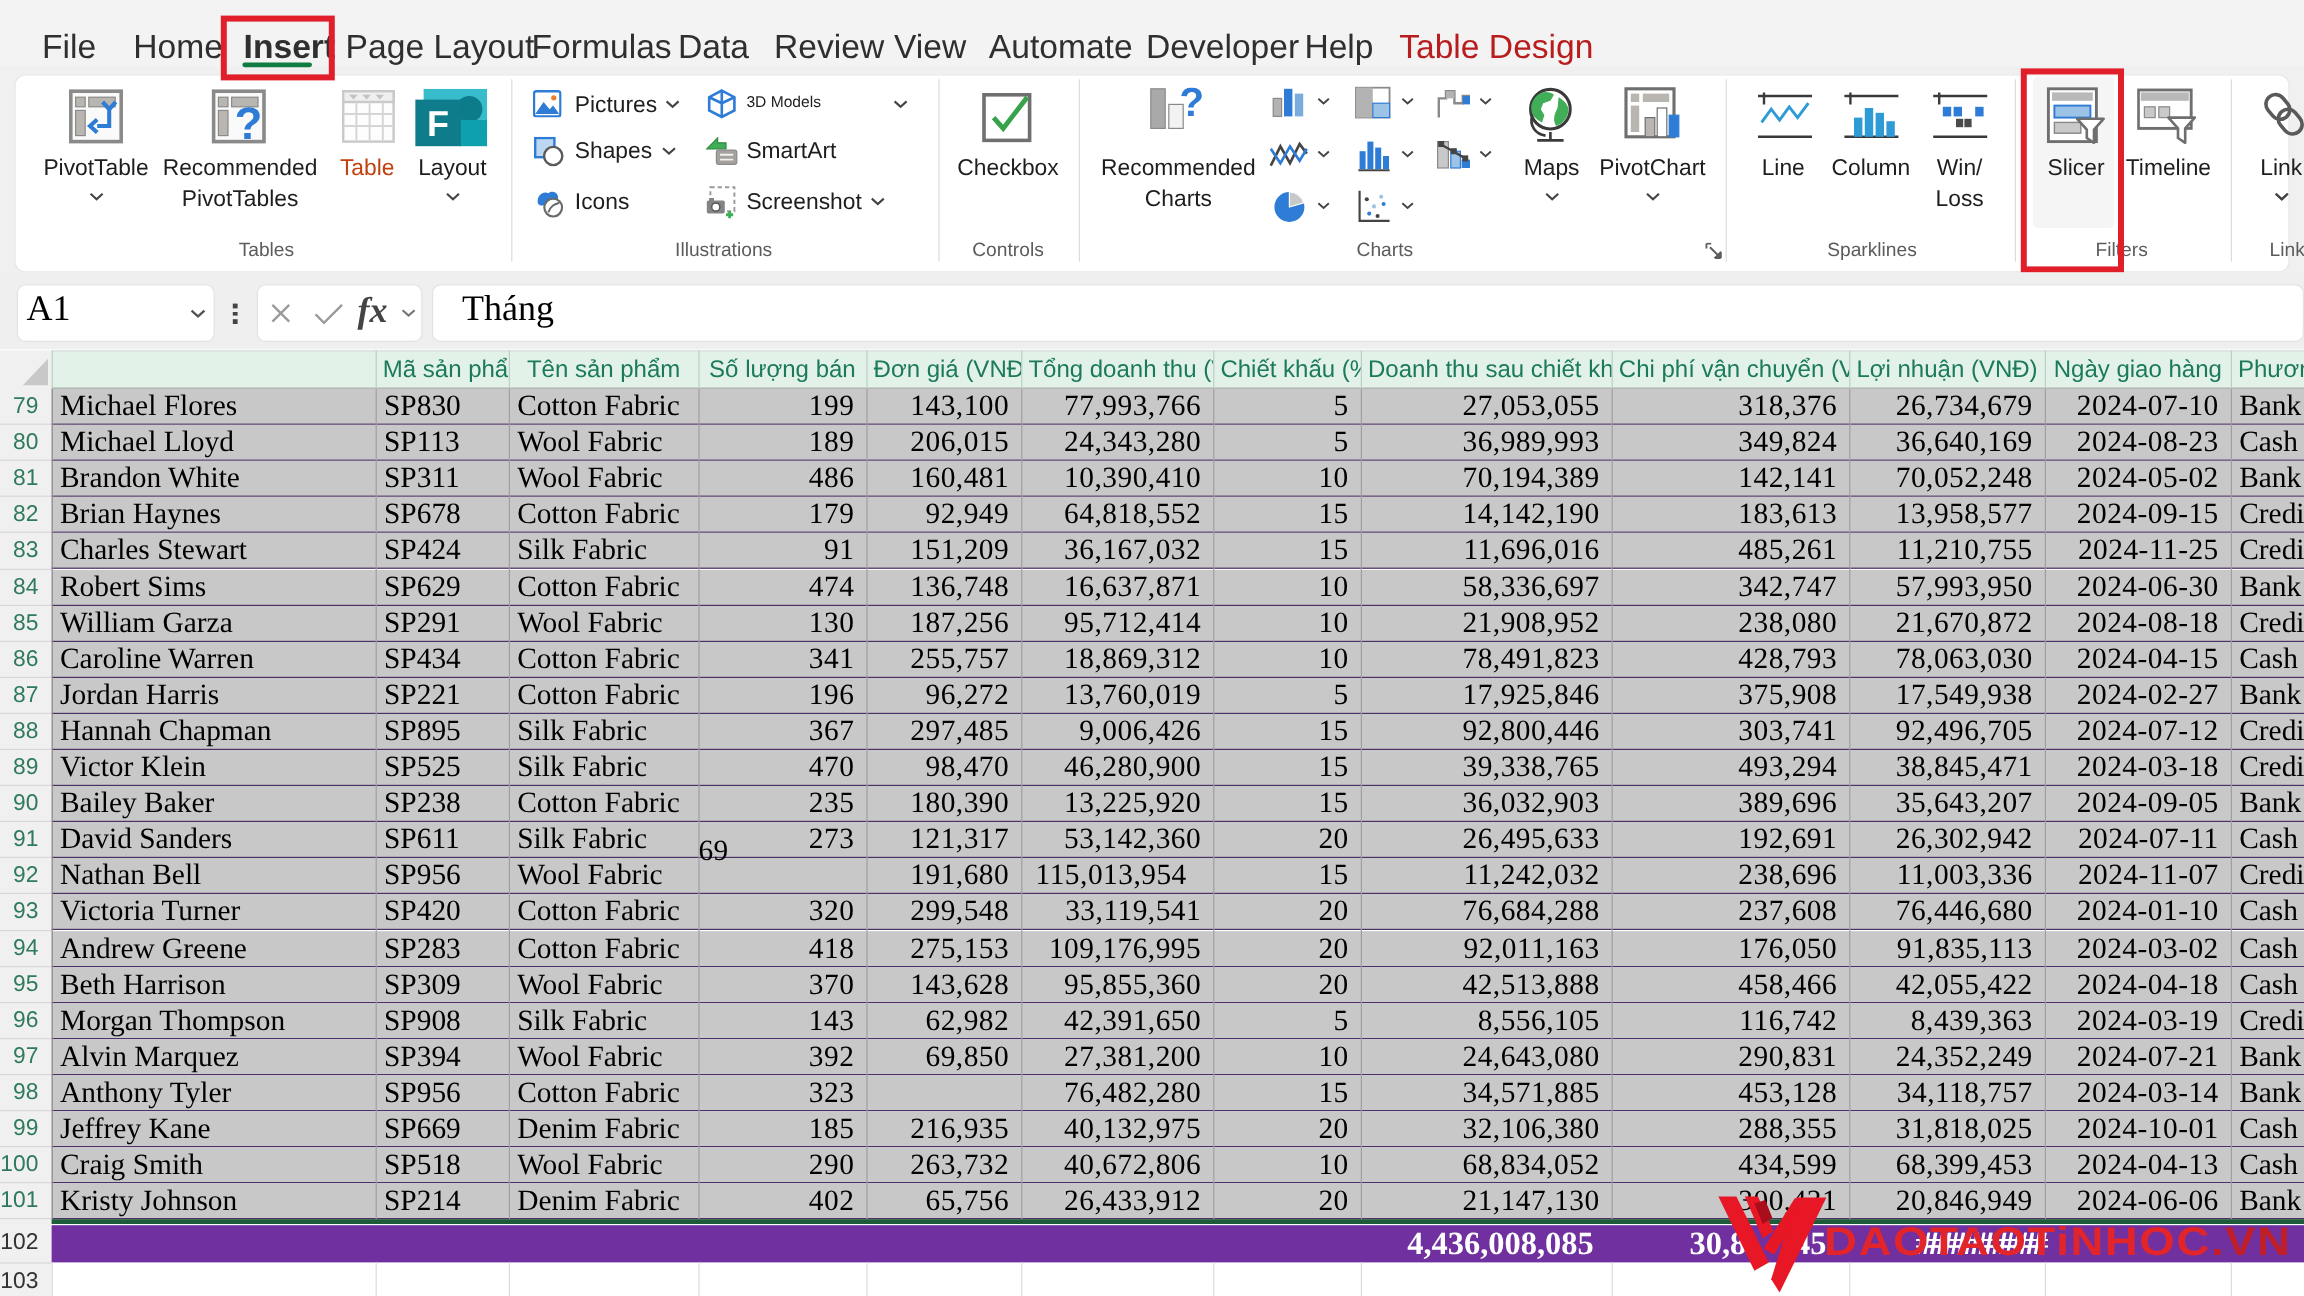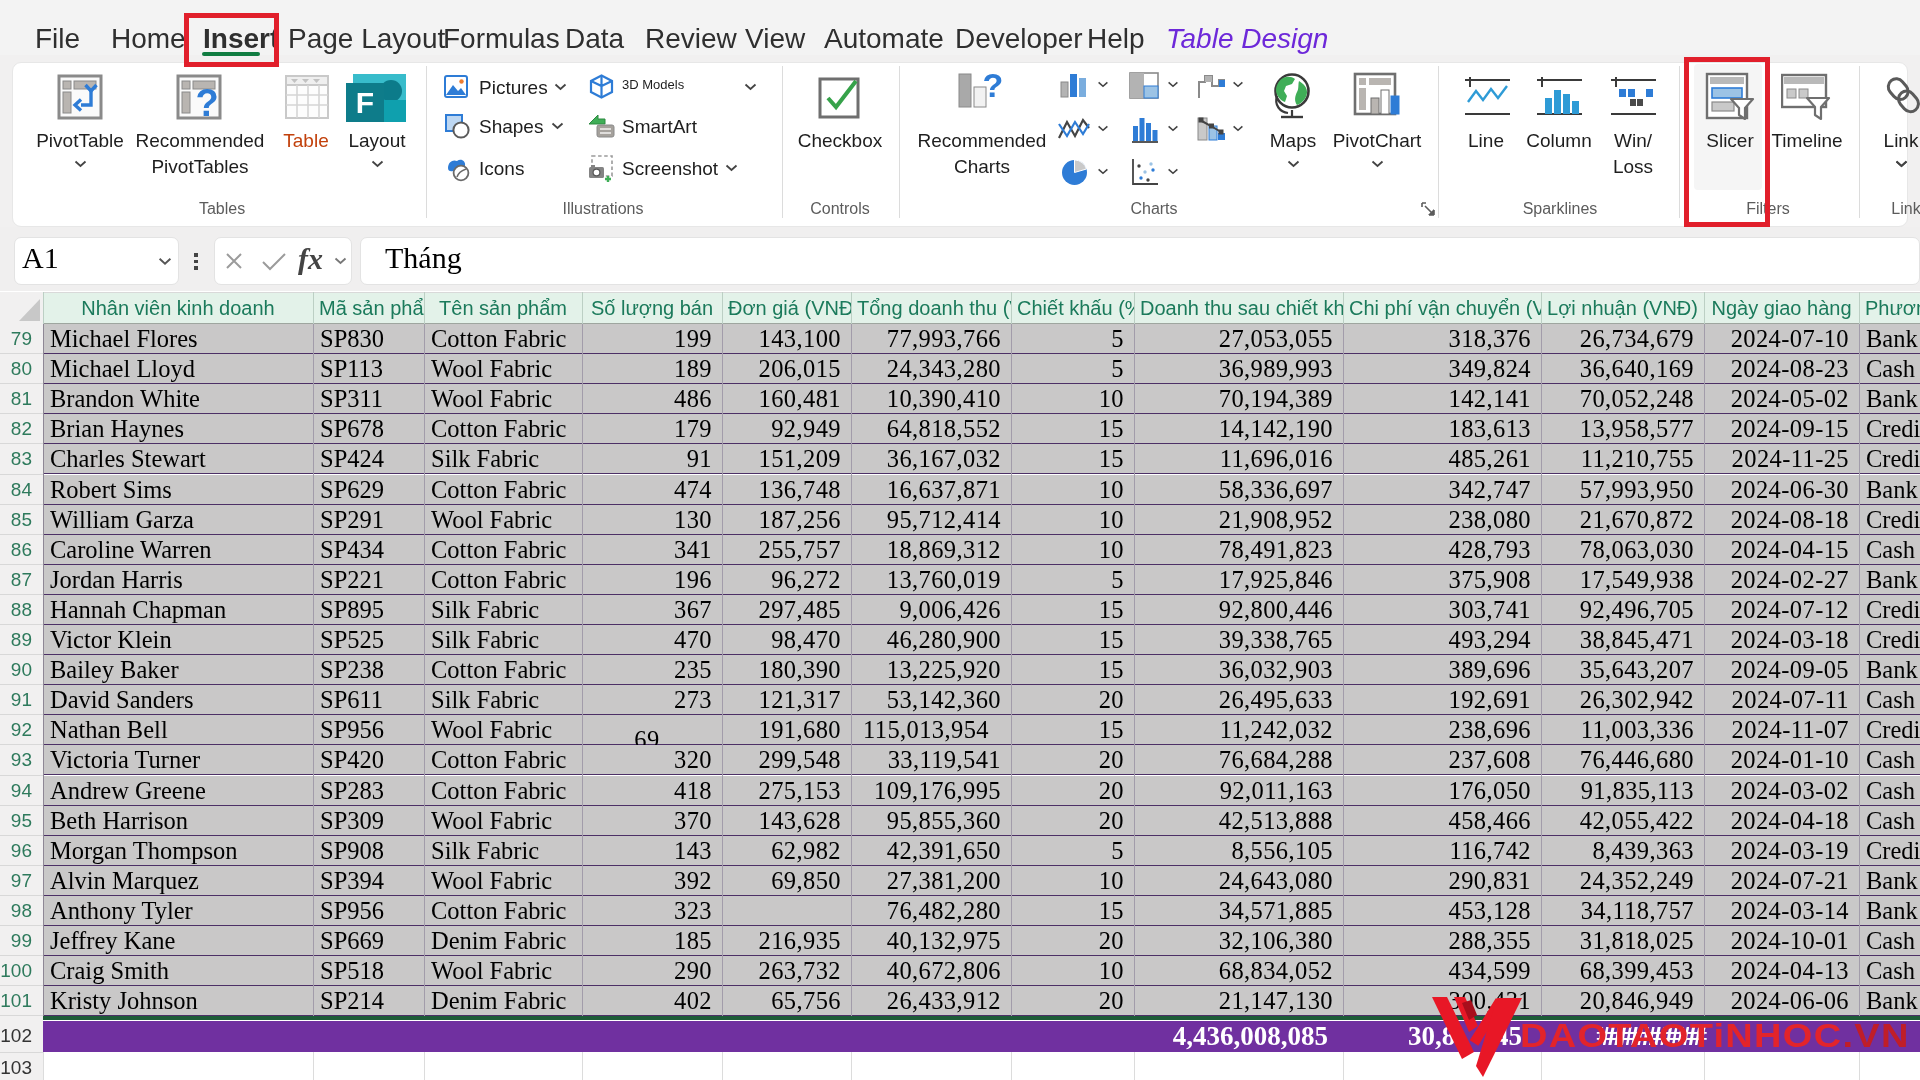--- a/index.html
+++ b/index.html
@@ -26,21 +26,21 @@
 <div class="tab" style="left:111px;">Home</div>
 <div class="tab" style="left:203px;font-weight:bold;">Insert</div>
 <div class="tab" style="left:288px;">Page Layout</div>
 <div class="tab" style="left:443px;">Formulas</div>
 <div class="tab" style="left:565px;">Data</div>
 <div class="tab" style="left:645px;">Review</div>
 <div class="tab" style="left:745px;">View</div>
 <div class="tab" style="left:824px;">Automate</div>
 <div class="tab" style="left:955px;">Developer</div>
 <div class="tab" style="left:1087px;">Help</div>
-<div class="tab" style="left:1166px;color:#6d28d9;font-style:italic;">Table Design</div>
+<div class="tab" style="left:1166px;color:#b91c1c;">Table Design</div>
 <div class="abs" style="left:202px;top:52px;width:58px;height:4px;background:#107c41;border-radius:2px"></div>
 <div class="div" style="left:426px"></div>
 <div class="div" style="left:782px"></div>
 <div class="div" style="left:899px"></div>
 <div class="div" style="left:1438px"></div>
 <div class="div" style="left:1679px"></div>
 <div class="div" style="left:1859px"></div>
 <div class="glbl" style="left:222px;top:200px">Tables</div>
 <div class="glbl" style="left:603px;top:200px">Illustrations</div>
 <div class="glbl" style="left:840px;top:200px">Controls</div>
@@ -326,21 +326,20 @@
 <div class="abs" style="left:298px;top:242px;font-family:'Liberation Serif',serif;font-style:italic;font-weight:bold;font-size:30px;color:#444">fx</div>
 <svg class="abs" style="left:333.5px;top:257.0px" width="13" height="8" viewBox="0 0 13 8">
       <path d="M1.5 1.5 L6.5 6 L11.5 1.5" fill="none" stroke="#777" stroke-width="1.8"></path>
     </svg>
 <div class="abs" style="left:385px;top:241px;font-family:'Liberation Serif',serif;font-size:30px;color:#000">Tháng</div>
 <div class="abs" style="left:0;top:292.0px;width:43px;height:788.0px;background:#f1f0f0"></div>
 <svg class="abs" style="left:0;top:292.0px" width="43" height="32" viewBox="0 0 43 32">
       <path d="M40 7 V29 H19 Z" fill="#c8c8c8"></path>
     </svg>
 <div class="abs" style="left:43px;top:292.0px;width:1877px;height:32.0px;background:#e3f2e9;border-top:1px solid #d9d9d9;border-bottom:1px solid #9ea69f;box-sizing:border-box"></div>
-<div class="hcell" style="left:43px;width:270px;text-align:center">Nhân viên kinh doanh</div>
 <div class="hcell" style="left:319px;width:105px;">Mã sản phẩm</div>
 <div class="hcell" style="left:424px;width:158px;text-align:center">Tên sản phẩm</div>
 <div class="hcell" style="left:582px;width:140px;text-align:center">Số lượng bán</div>
 <div class="hcell" style="left:728px;width:123px;">Đơn giá (VNĐ)</div>
 <div class="hcell" style="left:857px;width:154px;">Tổng doanh thu (VNĐ)</div>
 <div class="hcell" style="left:1017px;width:117px;">Chiết khấu (%)</div>
 <div class="hcell" style="left:1140px;width:203px;">Doanh thu sau chiết khấu</div>
 <div class="hcell" style="left:1349px;width:192px;">Chi phí vận chuyển (VNĐ)</div>
 <div class="hcell" style="left:1541px;width:163px;text-align:center">Lợi nhuận (VNĐ)</div>
 <div class="hcell" style="left:1704px;width:155px;text-align:center">Ngày giao hàng</div>
@@ -539,21 +538,21 @@
 <div class="dcell" style="left:1343px;width:188px;top:685.2px;text-align:right;letter-spacing:0.4px">192,691</div>
 <div class="dcell" style="left:1541px;width:153px;top:685.2px;text-align:right;letter-spacing:0.4px">26,302,942</div>
 <div class="dcell" style="left:1704px;width:145px;top:685.2px;text-align:right;letter-spacing:0.4px">2024-07-11</div>
 <div class="dcell" style="left:1866px;width:130px;top:685.2px">Cash</div>
 <div class="drow" style="top:715.3px;background:#c9c8c8;border-bottom:1.8px solid #4c3066;box-sizing:border-box;left:43px;width:1877px"></div>
 <div class="gnum" style="top:715.3px">92</div>
 <div class="abs" style="left:0;top:744.4px;width:43px;height:1px;background:#d8d8d8"></div>
 <div class="dcell" style="left:50px;width:263px;top:715.3px">Nathan Bell</div>
 <div class="dcell" style="left:320px;width:104px;top:715.3px">SP956</div>
 <div class="dcell" style="left:431px;width:151px;top:715.3px">Wool Fabric</div>
-<div class="dcell" style="left:582px;width:130px;top:725px;text-align:center;letter-spacing:0.4px">69</div>
+<div class="dcell" style="left:582px;width:130px;top:695px;text-align:left;letter-spacing:0.4px">69</div>
 <div class="dcell" style="left:722px;width:119px;top:715.3px;text-align:right;letter-spacing:0.4px">191,680</div>
 <div class="dcell" style="left:851px;width:150px;top:715.3px;text-align:center;letter-spacing:0.4px">115,013,954</div>
 <div class="dcell" style="left:1011px;width:113px;top:715.3px;text-align:right;letter-spacing:0.4px">15</div>
 <div class="dcell" style="left:1134px;width:199px;top:715.3px;text-align:right;letter-spacing:0.4px">11,242,032</div>
 <div class="dcell" style="left:1343px;width:188px;top:715.3px;text-align:right;letter-spacing:0.4px">238,696</div>
 <div class="dcell" style="left:1541px;width:153px;top:715.3px;text-align:right;letter-spacing:0.4px">11,003,336</div>
 <div class="dcell" style="left:1704px;width:145px;top:715.3px;text-align:right;letter-spacing:0.4px">2024-11-07</div>
 <div class="dcell" style="left:1866px;width:130px;top:715.3px">Credit Card</div>
 <div class="drow" style="top:745.4px;background:#c9c8c8;border-bottom:1.8px solid #4c3066;box-sizing:border-box;left:43px;width:1877px"></div>
 <div class="gnum" style="top:745.4px">93</div>

